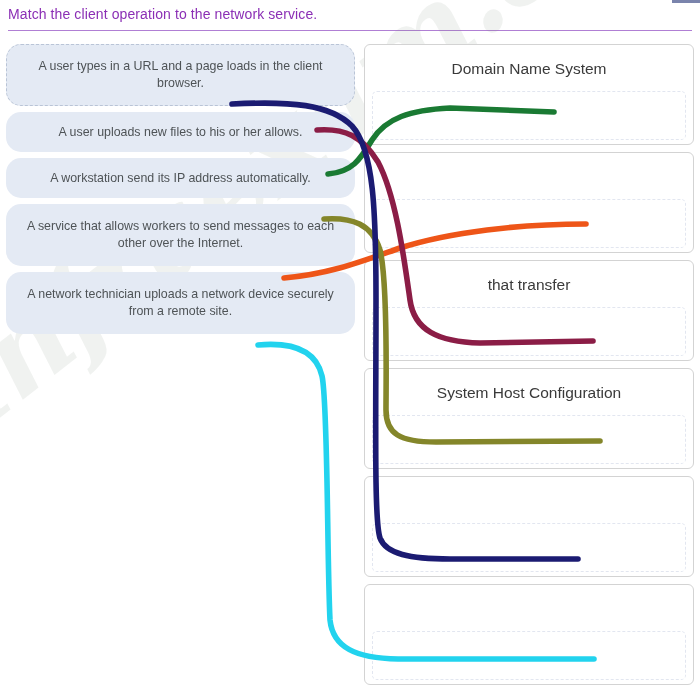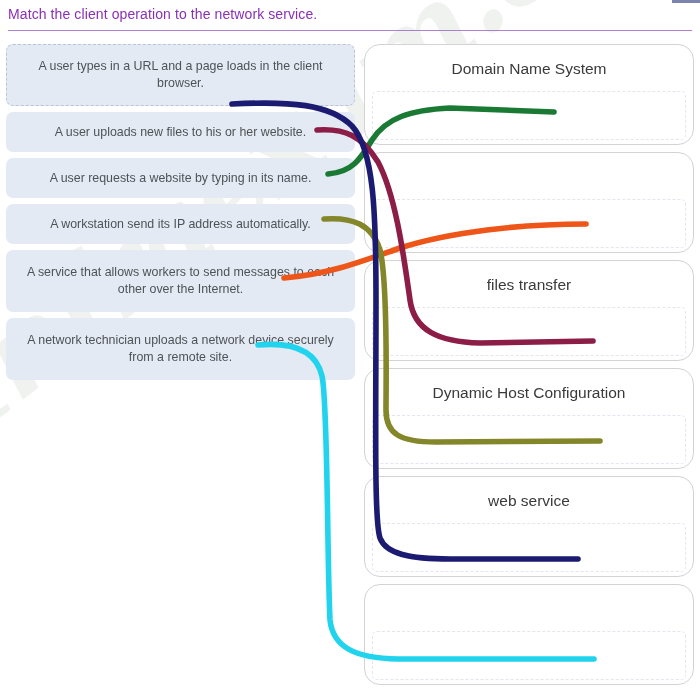--- a/index.html
+++ b/index.html
@@ -95,21 +95,21 @@
     top: 44px;
     width: 330px;
     z-index: 3;
   }
 
   
   .drag-item {
     box-sizing: border-box;
     width: 349px;
     background: #e4eaf4;
-    border-radius: 7px;
+    border-radius: 15px;
     color: #4e5356;
     font-size: 12.4px;
     line-height: 17px;
     text-align: center;
     display: flex;
     align-items: center;
     justify-content: center;
     padding: 16px 14px;
     margin-bottom: 6px;
     position: relative;
@@ -120,21 +120,21 @@
   }
   .drag-item.h2 { height: 62px; }
   .drag-item.h1 { height: 40px; }
 
   
   .target-card {
     box-sizing: border-box;
     width: 330px;
     height: 101px;
     border: 1px solid #d3d3d3;
-    border-radius: 16px;
+    border-radius: 6px;
     background: #ffffff;
     margin-bottom: 7px;
     position: relative;
   }
   .target-title {
     position: absolute;
     top: 0;
     left: 0;
     right: 0;
     height: 48px;
@@ -185,24 +185,21 @@
 
   <div class="watermark">
     <span>infraexam.com</span>
   </div>
 
   <div class="left-col">
     <div class="drag-item first h2">
       <span>A user types in a URL and a page loads in the client browser.</span>
     </div>
     <div class="drag-item h1">
-      <span>A user uploads new files to his or her website.</span>
-    </div>
-    <div class="drag-item h1">
-      <span>A user requests a website by typing in its name.</span>
+      <span>A user uploads new files to his or her allows.</span>
     </div>
     <div class="drag-item h1">
       <span>A workstation send its IP address automatically.</span>
     </div>
     <div class="drag-item h2">
       <span>A service that allows workers to send messages to each other over the Internet.</span>
     </div>
     <div class="drag-item h2">
       <span>A network technician uploads a network device securely from a remote site.</span>
     </div>
@@ -210,29 +207,28 @@
 
   <div class="right-col">
     <div class="target-card">
       <div class="target-title">Domain Name System</div>
       <div class="drop-zone"></div>
     </div>
     <div class="target-card">
       <div class="drop-zone"></div>
     </div>
     <div class="target-card">
-      <div class="target-title">files transfer</div>
-      <div class="drop-zone"></div>
-    </div>
-    <div class="target-card">
-      <div class="target-title">Dynamic Host Configuration</div>
-      <div class="drop-zone"></div>
-    </div>
-    <div class="target-card">
-      <div class="target-title">web service</div>
+      <div class="target-title">that transfer</div>
+      <div class="drop-zone"></div>
+    </div>
+    <div class="target-card">
+      <div class="target-title">System Host Configuration</div>
+      <div class="drop-zone"></div>
+    </div>
+    <div class="target-card">
       <div class="drop-zone"></div>
     </div>
     <div class="target-card">
       <div class="drop-zone"></div>
     </div>
   </div>
 
   <svg class="connectors" viewBox="0 0 700 693">
 
     <path d="M 328 174 C 352 172, 360 160, 372 140 C 386 118, 410 110, 450 108 L 554 112" stroke="#1a7a33"></path>

